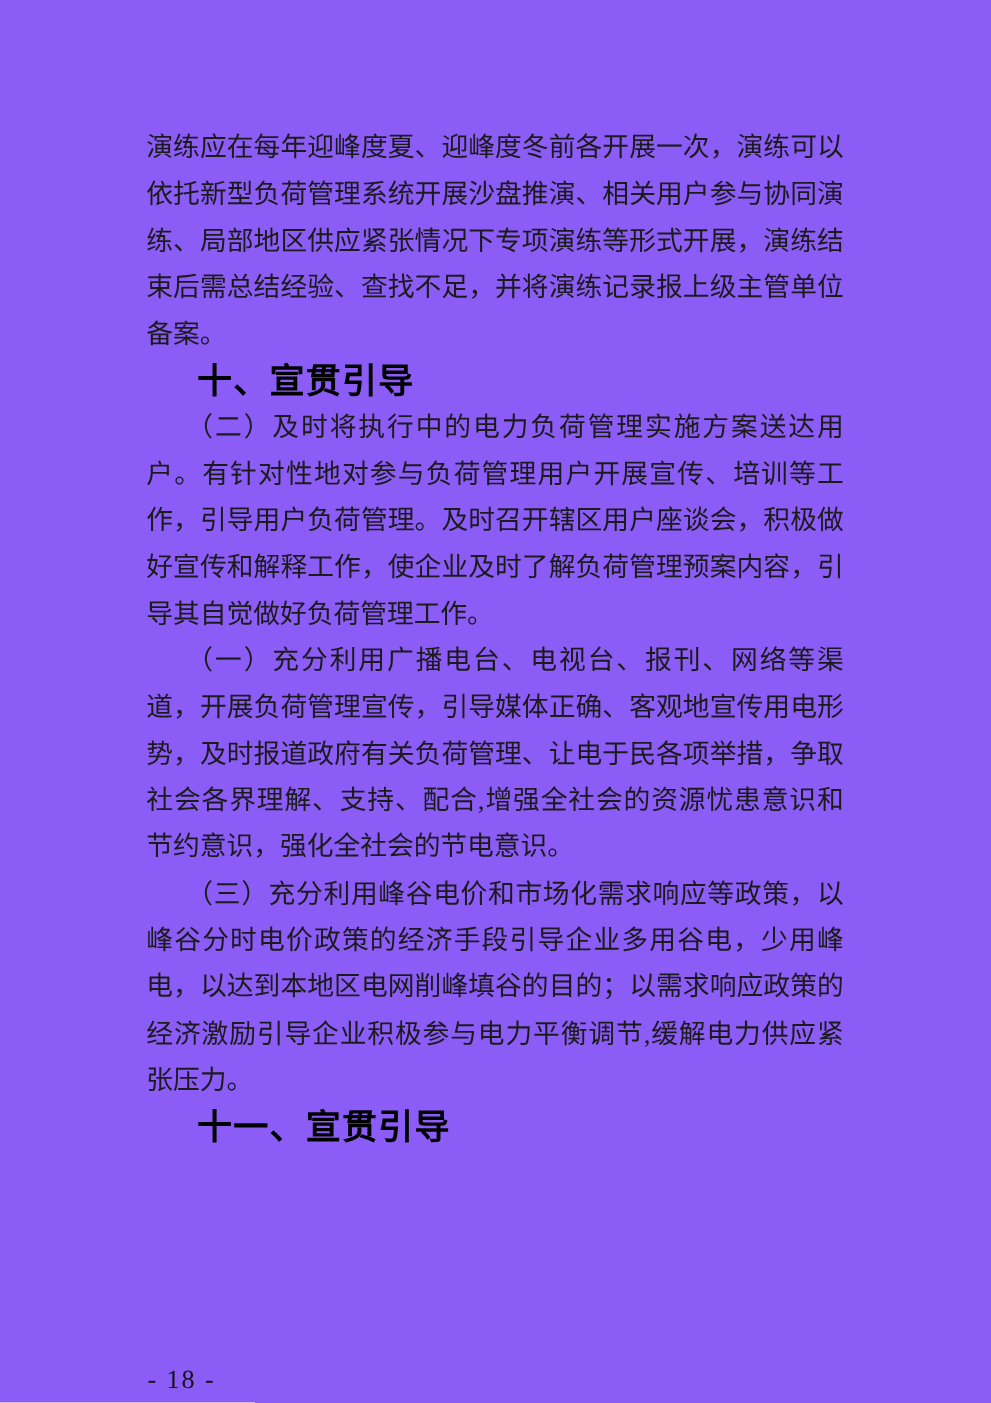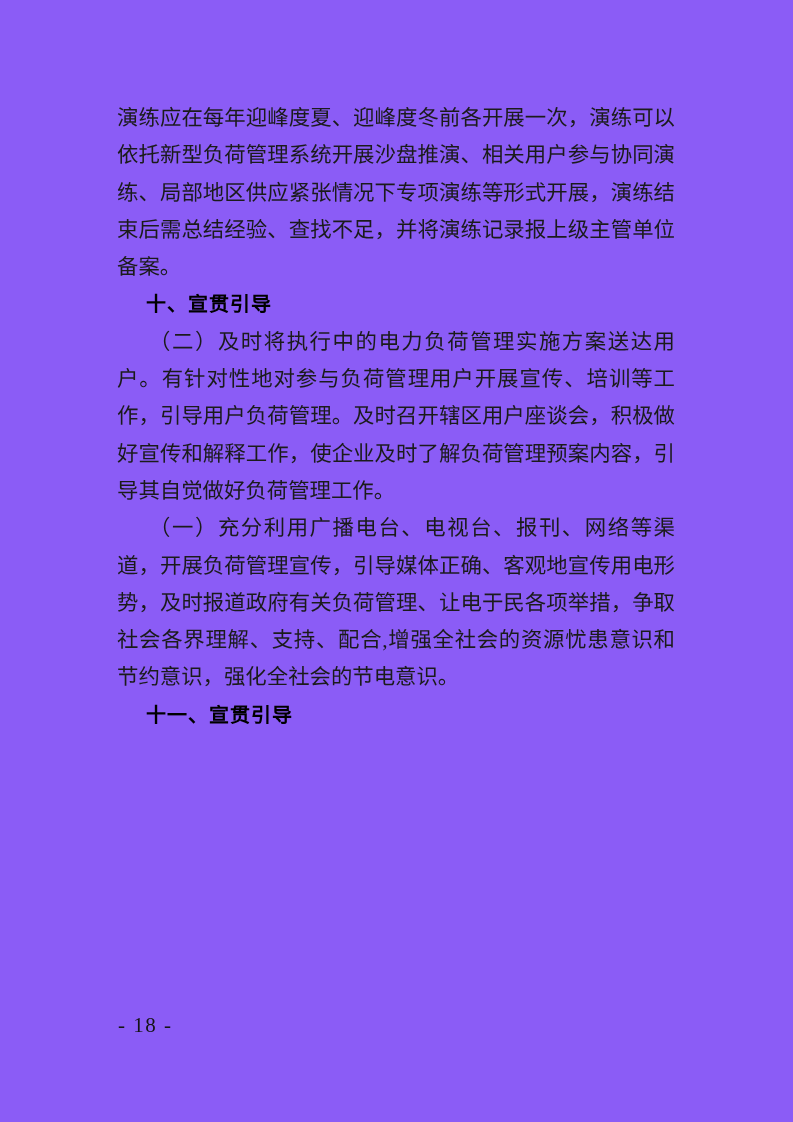--- a/index.html
+++ b/index.html
@@ -33,42 +33,43 @@
     word-break: break-all;
     line-break: strict;
   }
   .body-para.no-indent {
     text-indent: 0;
   }
   .section-heading {
     margin: 0;
     font-family: Liberation Sans, sans-serif;
     font-weight: 700;
-    font-size: 20px;
+    font-size: 28px;
     line-height: 37.3px;
     color: #000000;
     text-indent: 1.45em;
     letter-spacing: 1px;
   }
   .page-number {
     position: absolute;
     left: 118px;
-    top: 1011px;
+    top: 1089px;
     font-family: "Liberation Serif", serif;
     font-size: 21px;
     line-height: 28px;
     color: #141414;
     letter-spacing: 1.5px;
   }
 </style>
 </head>
 <body>
 
 <div class="page">
   <div class="content">
     <p class="body-para no-indent">演练应在每年迎峰度夏、迎峰度冬前各开展一次，演练可以依托新型负荷管理系统开展沙盘推演、相关用户参与协同演练、局部地区供应紧张情况下专项演练等形式开展，演练结束后需总结经验、查找不足，并将演练记录报上级主管单位备案。</p>
     <h2 class="section-heading">十、宣贯引导</h2>
     <p class="body-para">（二）及时将执行中的电力负荷管理实施方案送达用户。有针对性地对参与负荷管理用户开展宣传、培训等工作，引导用户负荷管理。及时召开辖区用户座谈会，积极做好宣传和解释工作，使企业及时了解负荷管理预案内容，引导其自觉做好负荷管理工作。</p>
     <p class="body-para">（一）充分利用广播电台、电视台、报刊、网络等渠道，开展负荷管理宣传，引导媒体正确、客观地宣传用电形势，及时报道政府有关负荷管理、让电于民各项举措，争取社会各界理解、支持、配合,增强全社会的资源忧患意识和节约意识，强化全社会的节电意识。</p>
+    <p class="body-para">（三）充分利用峰谷电价和市场化需求响应等政策，以峰谷分时电价政策的经济手段引导企业多用谷电，少用峰电，以达到本地区电网削峰填谷的目的；以需求响应政策的经济激励引导企业积极参与电力平衡调节,缓解电力供应紧张压力。</p>
     <h2 class="section-heading">十一、宣贯引导</h2>
   </div>
   <div class="page-number">- 18 -</div>
 </div>
 
 </body></html>

